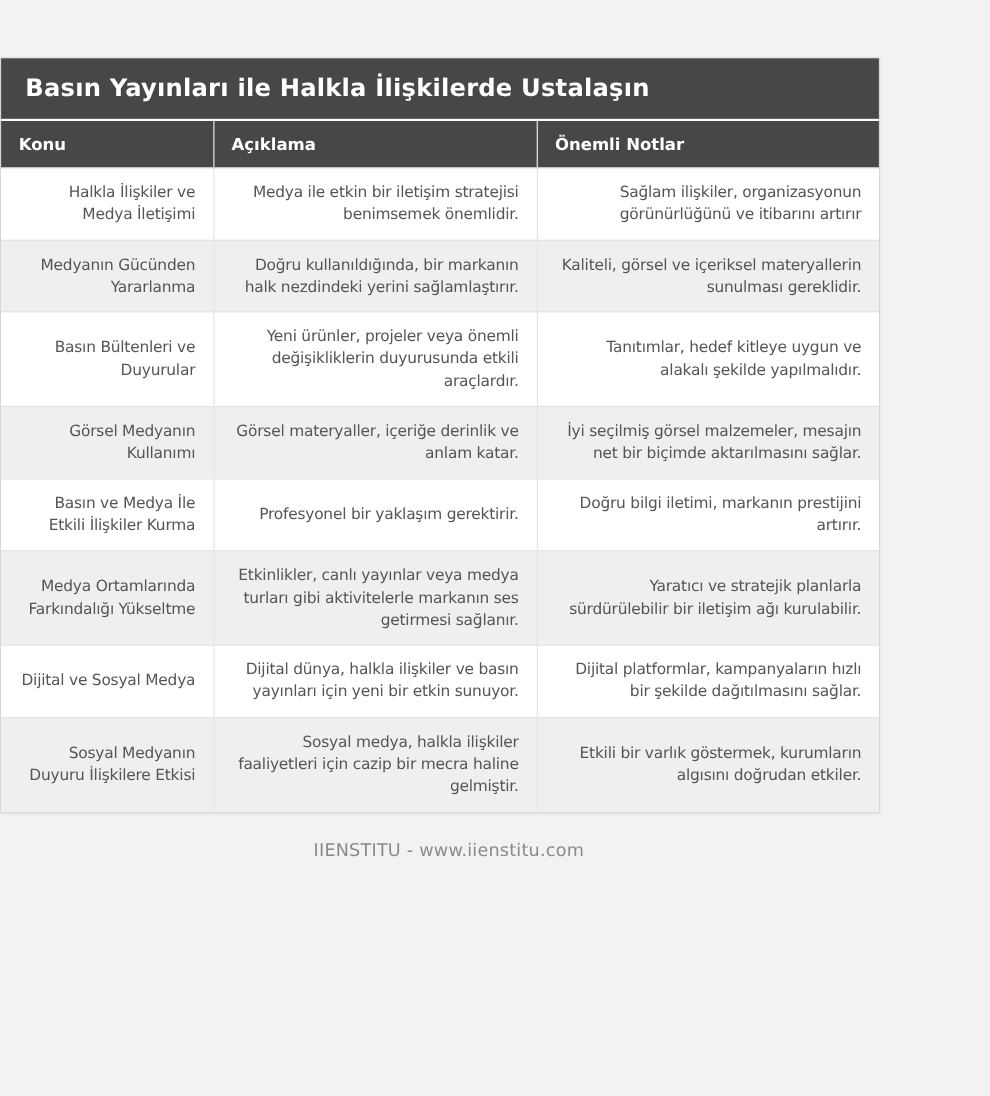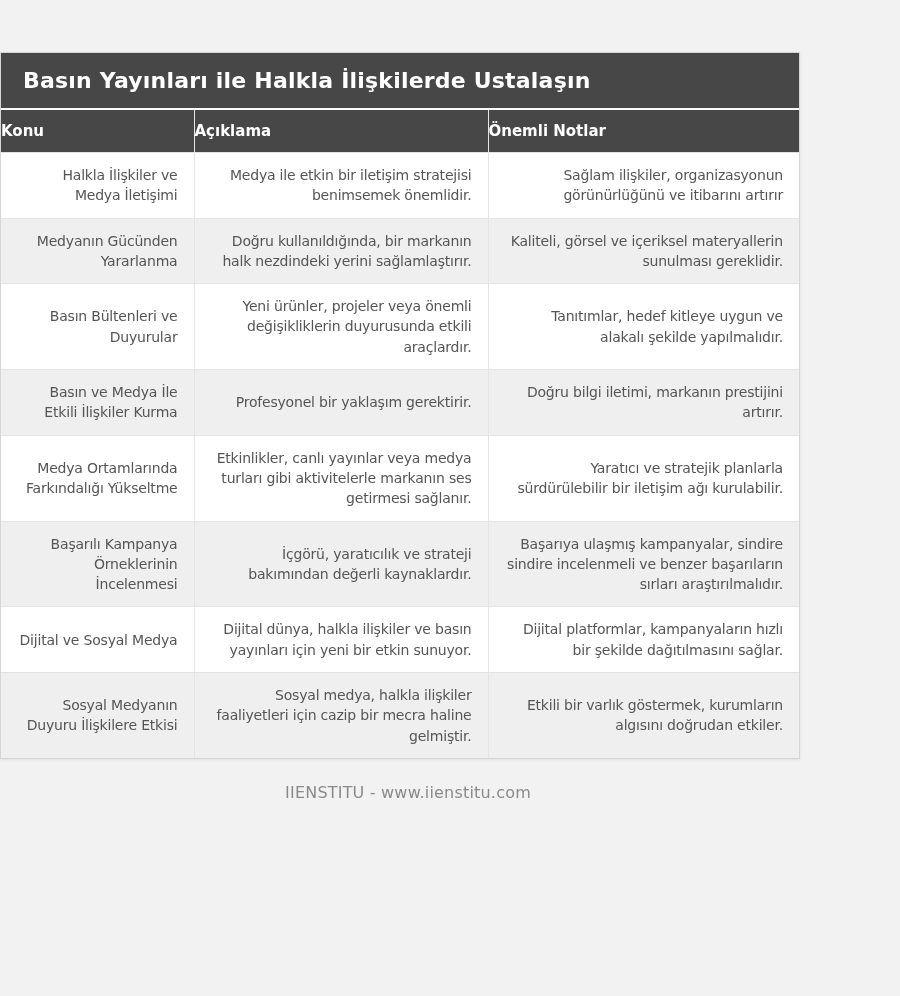--- a/index.html
+++ b/index.html
@@ -45,21 +45,21 @@
   table.info-table col.c1 { width: 193px; }
   table.info-table col.c2 { width: 294px; }
   table.info-table col.c3 { width: 311px; }
 
   table.info-table thead th {
     background: #474747;
     color: #ffffff;
     font-size: 15px;
     font-weight: bold;
     text-align: left;
-    padding: 12px 0;
+    padding: 12px 16px;
     border-left: 1px solid #e6e6e6;
   }
   table.info-table thead th:first-child { border-left: none; }
 
   table.info-table tbody td {
     font-size: 14px;
     line-height: 1.45;
     color: #555555;
     letter-spacing: -0.2px;
     vertical-align: middle;
@@ -113,33 +113,33 @@
             <td>Medyanın Gücünden Yararlanma</td>
             <td>Doğru kullanıldığında, bir markanın halk nezdindeki yerini sağlamlaştırır.</td>
             <td>Kaliteli, görsel ve içeriksel materyallerin sunulması gereklidir.</td>
           </tr>
           <tr>
             <td>Basın Bültenleri ve Duyurular</td>
             <td>Yeni ürünler, projeler veya önemli değişikliklerin duyurusunda etkili araçlardır.</td>
             <td>Tanıtımlar, hedef kitleye uygun ve alakalı şekilde yapılmalıdır.</td>
           </tr>
           <tr>
+            <td>Görsel Medyanın Kullanımı</td>
+            <td>Görsel materyaller, içeriğe derinlik ve anlam katar.</td>
+            <td>İyi seçilmiş görsel malzemeler, mesajın net bir biçimde aktarılmasını sağlar.</td>
+          </tr>
+          <tr>
             <td>Basın ve Medya İle Etkili İlişkiler Kurma</td>
             <td>Profesyonel bir yaklaşım gerektirir.</td>
             <td>Doğru bilgi iletimi, markanın prestijini artırır.</td>
           </tr>
           <tr>
             <td>Medya Ortamlarında Farkındalığı Yükseltme</td>
             <td>Etkinlikler, canlı yayınlar veya medya turları gibi aktivitelerle markanın ses getirmesi sağlanır.</td>
             <td>Yaratıcı ve stratejik planlarla sürdürülebilir bir iletişim ağı kurulabilir.</td>
-          </tr>
-          <tr>
-            <td>Başarılı Kampanya Örneklerinin İncelenmesi</td>
-            <td>İçgörü, yaratıcılık ve strateji bakımından değerli kaynaklardır.</td>
-            <td>Başarıya ulaşmış kampanyalar, sindire sindire incelenmeli ve benzer başarıların sırları araştırılmalıdır.</td>
           </tr>
           <tr>
             <td>Dijital ve Sosyal Medya</td>
             <td>Dijital dünya, halkla ilişkiler ve basın yayınları için yeni bir etkin sunuyor.</td>
             <td>Dijital platformlar, kampanyaların hızlı bir şekilde dağıtılmasını sağlar.</td>
           </tr>
           <tr>
             <td>Sosyal Medyanın Duyuru İlişkilere Etkisi</td>
             <td>Sosyal medya, halkla ilişkiler faaliyetleri için cazip bir mecra haline gelmiştir.</td>
             <td>Etkili bir varlık göstermek, kurumların algısını doğrudan etkiler.</td>

